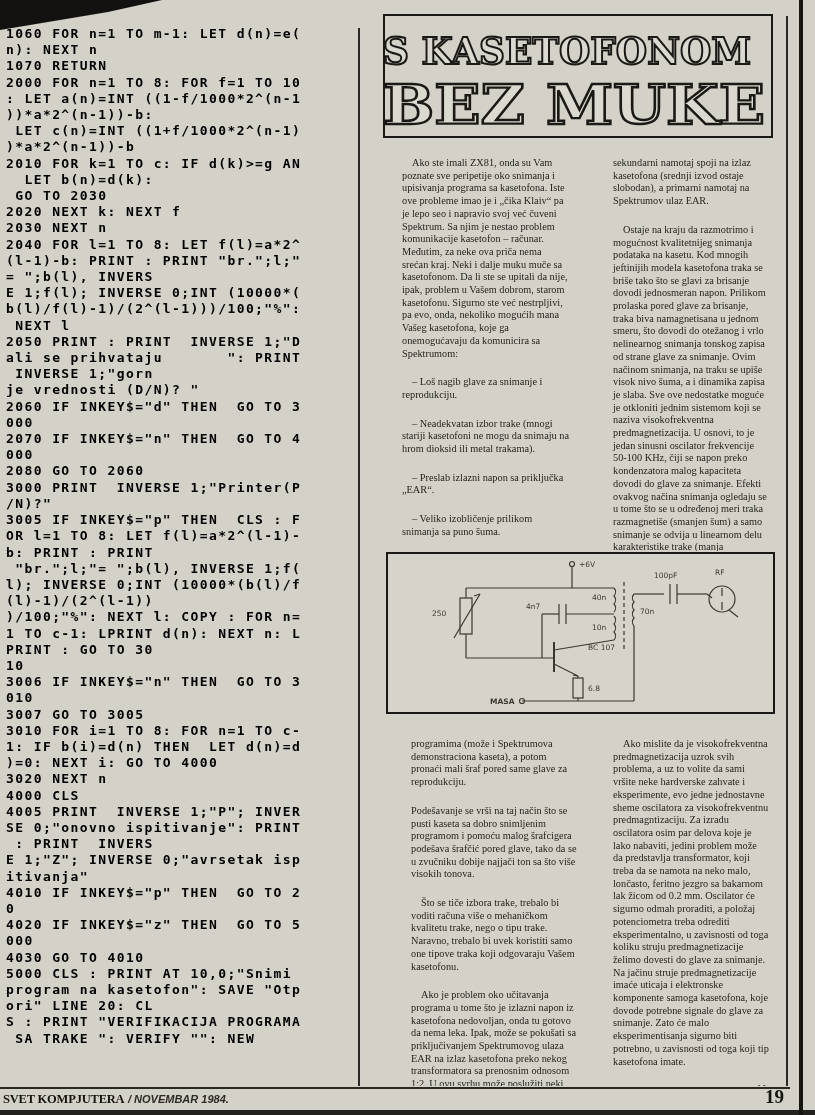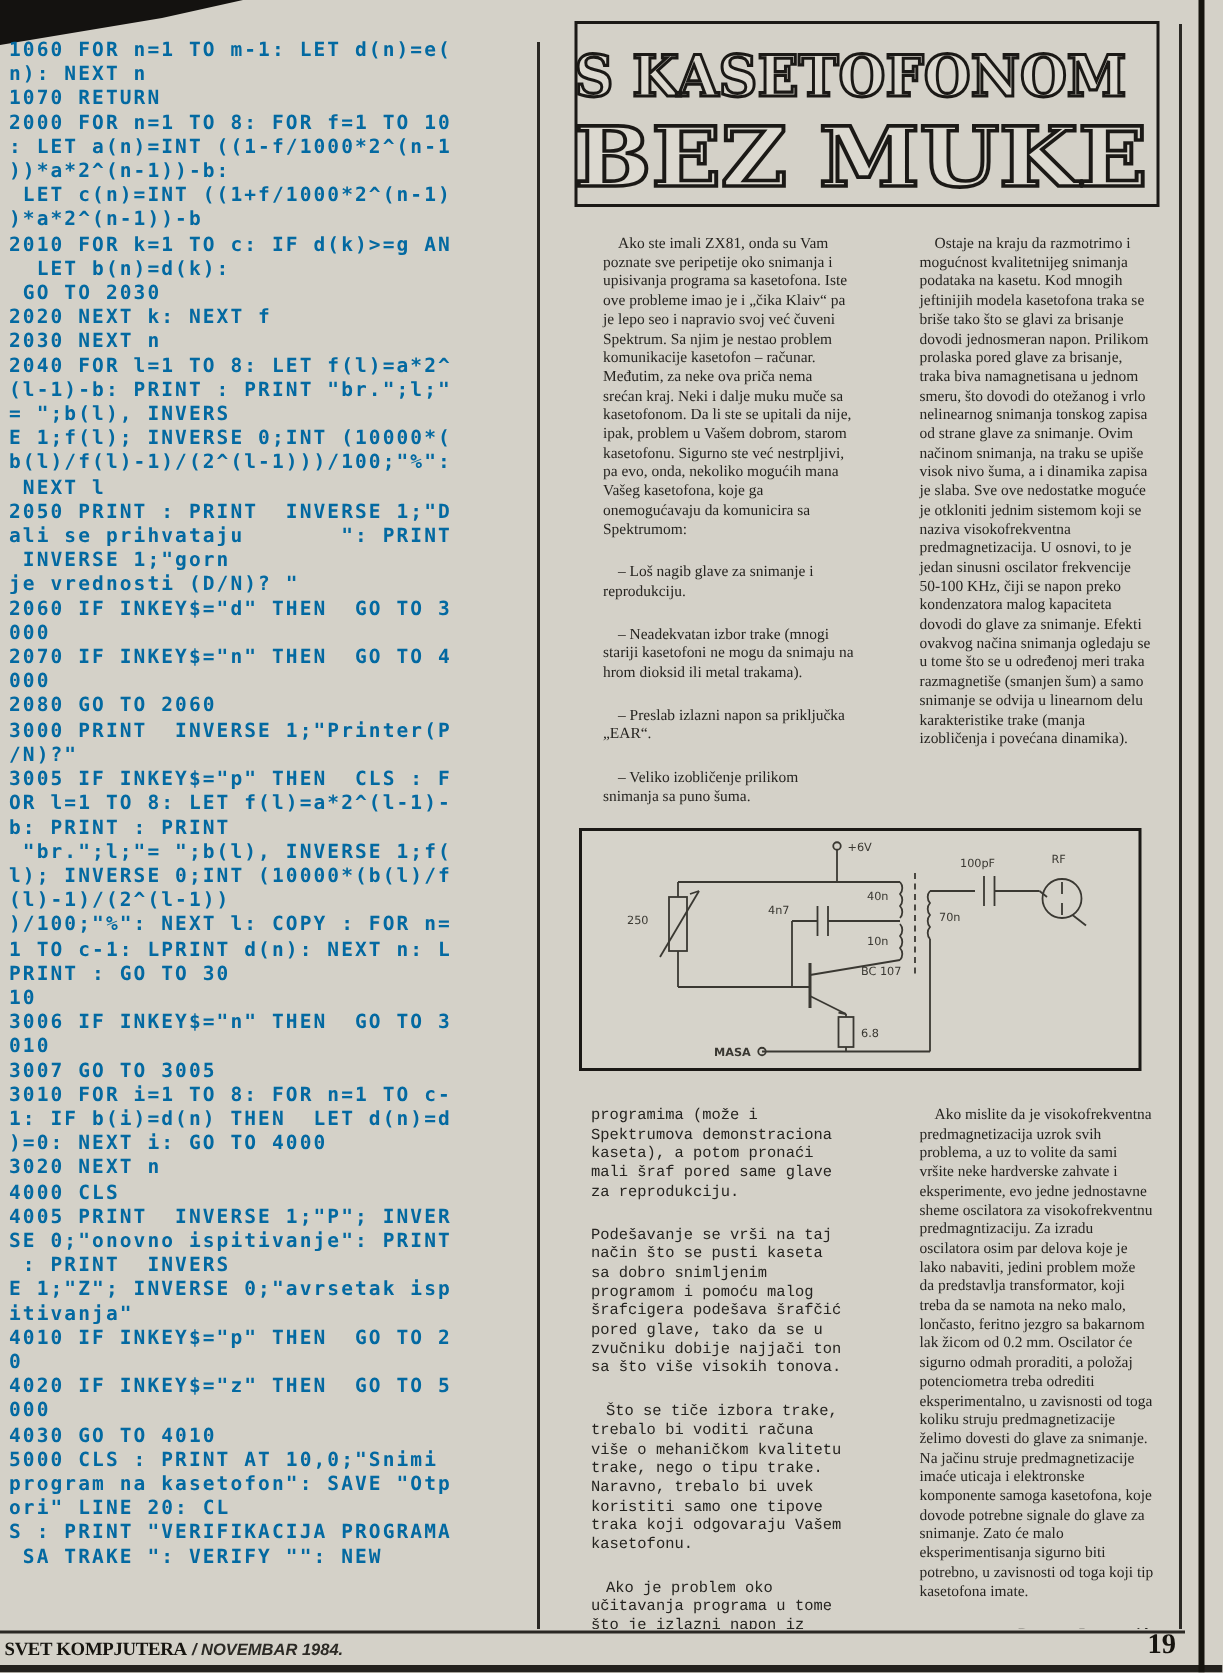--- a/index.html
+++ b/index.html
@@ -12,45 +12,45 @@
   .abs{position:absolute;}
   
   .corner-wedge{left:0;top:0;width:170px;height:30px;background:#141210;
     clip-path:polygon(0 0,162px 0,108px 12px,0 30px);}
   .bottom-edge{left:0;top:1110px;width:815px;height:5px;background:#23211d;}
   
   .code{
     left:6px;top:26px;width:352px;height:1060px;overflow:hidden;
     font-family:"DejaVu Sans Mono","Liberation Mono",monospace;
     font-size:13px;line-height:16.2px;letter-spacing:1.4px;
-    color:#0369a1;font-weight:bold;
+    color:#000000;font-weight:bold;
   }
   .code-line{white-space:pre;}
   
   .vrule-mid{left:358px;top:28px;width:2px;height:1058px;background:#2a2824;}
   .vrule-thin-right{left:786px;top:16px;width:2px;height:1070px;background:#2a2824;}
   .vrule-bold-right{left:799px;top:0px;width:4px;height:1115px;background:#16140f;}
   .hrule-footer{left:0;top:1087px;width:790px;height:2px;background:#2a2824;}
   
   .title-box{left:383px;top:14px;width:386px;height:120px;border:2.5px solid #1b1916;}
   .title-svg{position:absolute;left:-4px;top:0;overflow:visible;}
   
   .acol{overflow:hidden;font-size:10.3px;line-height:12.7px;color:#262420;
     text-align:left;}
   .acol .par{margin:16px;}
   .acol .par.ind{text-indent:10px;}
   .col1-top{left:386px;top:141px;width:199px;height:410px;}
   .col2-top{left:597px;top:141px;width:187px;height:410px;}
-  .col1-bot{left:378px;top:722px;width:199px;height:364px;font-family:Liberation Mono, monospace;}
+  .col1-bot{left:395px;top:722px;width:199px;height:364px;}
   .col2-bot{left:597px;top:722px;width:188px;height:364px;}
   .byline{margin-top:9px;text-align:right;font-style:italic;font-weight:bold;
     font-size:11.5px;padding-right:20px;}
   
   .diagram-box{left:386px;top:552px;width:371px;height:158px;border:2.5px solid #1b1916;
-    background:#d6d3ca;}
+    background:#d6d3ca;padding-left:14px;}
   .diagram-box svg{display:block;}
   
   .footer{left:3px;top:1092px;width:600px;font-family:"Liberation Sans","DejaVu Sans",sans-serif;
     font-size:12.5px;color:#16140f;white-space:nowrap;}
   .footer .fbold{font-weight:bold;letter-spacing:-0.2px;font-family:Liberation Serif, serif;}
   .footer .fital{font-style:italic;font-size:11px;font-weight:bold;color:#2c2a25;}
   .page-num{left:736px;top:1086px;width:48px;text-align:right;font-weight:bold;
     font-size:19px;color:#16140f;font-family:"Liberation Serif",serif;}
 </style>
 </head>
@@ -140,20 +140,21 @@
 <div class="abs acol col1-top">
     <div class="par ind">Ako ste imali ZX81, onda su Vam poznate sve peripetije oko snimanja i upisivanja programa sa kasetofona. Iste ove probleme imao je i „čika Klaiv“ pa je lepo seo i napravio svoj već čuveni Spektrum. Sa njim je nestao problem komunikacije kasetofon – računar. Međutim, za neke ova priča nema srećan kraj. Neki i dalje muku muče sa kasetofonom. Da li ste se upitali da nije, ipak, problem u Vašem dobrom, starom kasetofonu. Sigurno ste već nestrpljivi, pa evo, onda, nekoliko mogućih mana Vašeg kasetofona, koje ga onemogućavaju da komunicira sa Spektrumom:</div>
     <div class="par ind">– Loš nagib glave za snimanje i reprodukciju.</div>
     <div class="par ind">– Neadekvatan izbor trake (mnogi stariji kasetofoni ne mogu da snimaju na hrom dioksid ili metal trakama).</div>
     <div class="par ind">– Preslab izlazni napon sa priključka „EAR“.</div>
     <div class="par ind">– Veliko izobličenje prilikom snimanja sa puno šuma.</div>
     <div class="par ind">Pošto sada znate šta Vas to koči u Vašem programerskom zanosu, šrafciger u ruke i na posao.</div>
     <div class="par ind">Problem nagiba glave je lako rešiti. Najpre treba nabaviti neku kvalitetno snimljenu kasetu sa</div>
   </div>
 <div class="abs acol col2-top">
+    <div class="par">sekundarni namotaj spoji na izlaz kasetofona (srednji izvod ostaje slobodan), a primarni namotaj na Spektrumov ulaz EAR.</div>
     <div class="par ind">Ostaje na kraju da razmotrimo i mogućnost kvalitetnijeg snimanja podataka na kasetu. Kod mnogih jeftinijih modela kasetofona traka se briše tako što se glavi za brisanje dovodi jednosmeran napon. Prilikom prolaska pored glave za brisanje, traka biva namagnetisana u jednom smeru, što dovodi do otežanog i vrlo nelinearnog snimanja tonskog zapisa od strane glave za snimanje. Ovim načinom snimanja, na traku se upiše visok nivo šuma, a i dinamika zapisa je slaba. Sve ove nedostatke moguće je otkloniti jednim sistemom koji se naziva visokofrekventna predmagnetizacija. U osnovi, to je jedan sinusni oscilator frekvencije 50-100 KHz, čiji se napon preko kondenzatora malog kapaciteta dovodi do glave za snimanje. Efekti ovakvog načina snimanja ogledaju se u tome što se u određenoj meri traka razmagnetiše (smanjen šum) a samo snimanje se odvija u linearnom delu karakteristike trake (manja izobličenja i povećana dinamika).</div>
   </div>
 
 <div class="abs diagram-box">
   <svg width="366" height="153" viewBox="0 0 366 153">
     <g stroke="#3a3832" stroke-width="1.2" fill="none">
 
       <circle cx="170" cy="10" r="2.5"></circle>
       <line x1="170" y1="12.5" x2="170" y2="34"></line>
 

